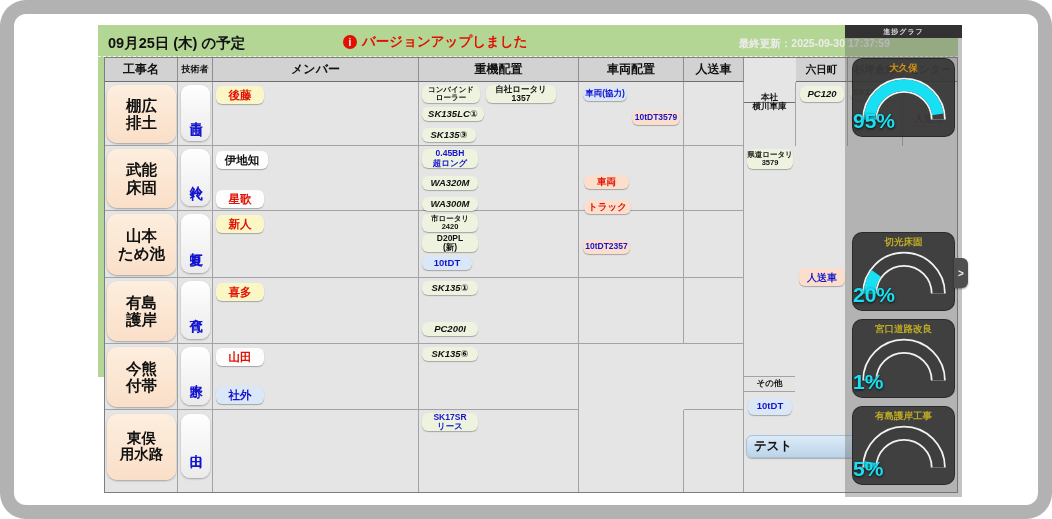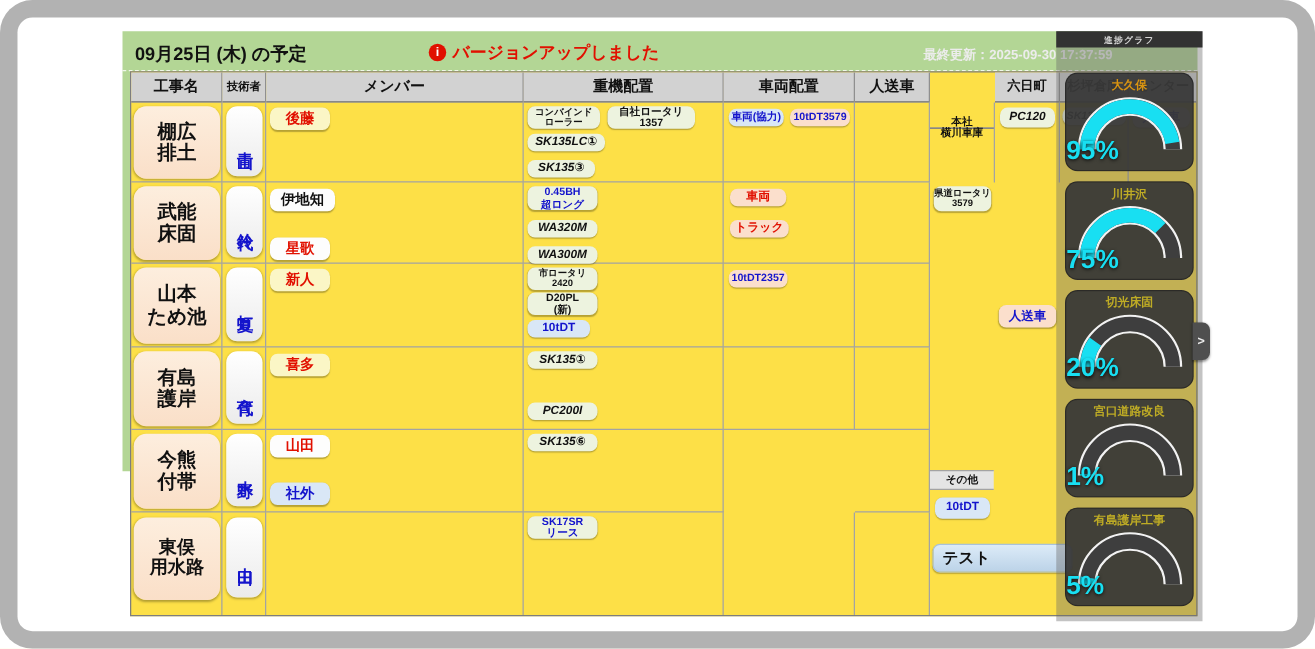--- a/index.html
+++ b/index.html
@@ -10,21 +10,21 @@
   .board{position:absolute;left:84px;top:11px;width:860px;height:352px;background:#b3d695;}
   .topbar{position:absolute;left:0;top:0;width:100%;height:32px;border-bottom:1px dashed rgba(255,255,255,.8);}
   .date{position:absolute;left:10px;top:9px;font-size:14.5px;font-weight:bold;color:#111;}
   .notice{position:absolute;left:245px;top:8px;display:flex;align-items:center;gap:5px;font-size:13.5px;font-weight:bold;color:#e11000;}
   .info-ic{display:inline-flex;width:14px;height:14px;border-radius:50%;background:#e11000;color:#fff;font-size:10px;font-weight:bold;align-items:center;justify-content:center;}
   .updated{position:absolute;right:68px;top:12px;font-size:10.5px;color:#ececec;font-weight:bold;}
   
   .grid{position:absolute;left:6px;top:32px;display:grid;
     grid-template-columns:73px 35px 206px 160px 105px 60px 52px 52px 55px 54px;
     grid-template-rows:24px 64px 65px 67px 66px 66px 82px;
-    background:#fde047;border:1px solid #7e7e7e;}
+    background:#e5e5e5;border:1px solid #7e7e7e;}
   .hc{background:#d2d2d2;border-right:1px solid #8f8f8f;border-bottom:1px solid #6f6f6f;
       display:flex;align-items:center;justify-content:center;text-align:center;
       font-weight:bold;font-size:12px;color:#111;line-height:1.05;}
   .hc.small{font-size:8.5px;margin-top:44px;}
   .hc.mid{font-size:10.5px;}
   .bc{border-right:1px solid #a3a3a3;border-bottom:1px solid #a3a3a3;position:relative;}
   .tall{grid-row:2/8;border-bottom:none;}
   .noR{border-right:none;}
   .noB{border-bottom:none;}
   
@@ -37,21 +37,21 @@
   .eng span{writing-mode:vertical-rl;text-orientation:upright;letter-spacing:2px;}
   .mem{width:48px;height:18px;font-size:11.5px;}
   .mem-y{background:#fbf6c6;color:#e11000;}
   .mem-wk{background:#fdfdfd;color:#111;}
   .mem-wr{background:#fdfdfd;color:#e11000;}
   .mem-b{background:#d9e7f6;color:#1414cc;}
   .mc{background:#edf3df;color:#111;font-size:9.5px;font-style:italic;}
   .mc2{background:#edf3df;color:#111;font-size:7.5px;}
   .blueT{color:#1414cc;}
   .lb{background:#d9e7f6;color:#1414cc;}
-  .pk{background:#fbdfcc;color:#1414cc;}
+  .pk{background:#fbdfcc;color:#1414cc;margin-top:24px;}
   .redT{color:#e11000;}
   .others{position:absolute;left:0;top:294px;width:100%;height:16px;border-top:1px solid #a3a3a3;border-bottom:1px solid #a3a3a3;
           background:#e4e4e4;display:flex;align-items:center;justify-content:center;font-size:8.5px;font-weight:bold;color:#111;}
   .testbar{position:absolute;left:2px;top:353px;width:112px;height:23px;border-radius:6px;z-index:1;
            background:linear-gradient(#dcebf8,#bcd3e8);border:1px solid #a9c2da;
            display:flex;align-items:center;font-size:12.5px;font-weight:bold;color:#111;padding-left:7px;box-shadow:0 1px 1px rgba(0,0,0,.25);}
   
   .panel{position:absolute;left:831px;top:11px;width:117px;height:472px;background:rgba(105,105,105,.40);z-index:10;}
   .ptitle{position:absolute;left:0;top:0;width:100%;height:13px;background:#323232;color:#d8d8d8;
           font-size:7px;font-weight:bold;display:flex;align-items:center;justify-content:center;letter-spacing:1px;}
@@ -282,29 +282,20 @@
       <div class="gcard" style="top:33px">
         <div class="glabel" style="color: rgb(216, 147, 17);">大久保</div>
         <svg class="gauge" viewBox="0 0 100 58">
           <path class="g-outline" d="M 11 54 A 39 39 0 0 1 89 54"></path>
           <path class="g-track" d="M 11 54 A 39 39 0 0 1 89 54"></path>
           <path class="g-fill" d="M 11 54 A 39 39 0 0 1 89 54" stroke-dasharray="116.39600781550183 122.52211349000193"></path>
         </svg>
         <div class="pct">95%</div>
       </div>
 
-      <div class="gcard" style="top:120px">
-        <div class="glabel" style="color: rgb(190, 171, 37);">川井沢</div>
-        <svg class="gauge" viewBox="0 0 100 58">
-          <path class="g-outline" d="M 11 54 A 39 39 0 0 1 89 54"></path>
-          <path class="g-track" d="M 11 54 A 39 39 0 0 1 89 54"></path>
-          <path class="g-fill" d="M 11 54 A 39 39 0 0 1 89 54" stroke-dasharray="91.89158511750145 122.52211349000193"></path>
-        </svg>
-        <div class="pct">75%</div>
-      </div>
 
       <div class="gcard" style="top:207px">
         <div class="glabel" style="color: rgb(190, 171, 37);">切光床固</div>
         <svg class="gauge" viewBox="0 0 100 58">
           <path class="g-outline" d="M 11 54 A 39 39 0 0 1 89 54"></path>
           <path class="g-track" d="M 11 54 A 39 39 0 0 1 89 54"></path>
           <path class="g-fill" d="M 11 54 A 39 39 0 0 1 89 54" stroke-dasharray="24.504422698000386 122.52211349000193"></path>
         </svg>
         <div class="pct">20%</div>
       </div>

